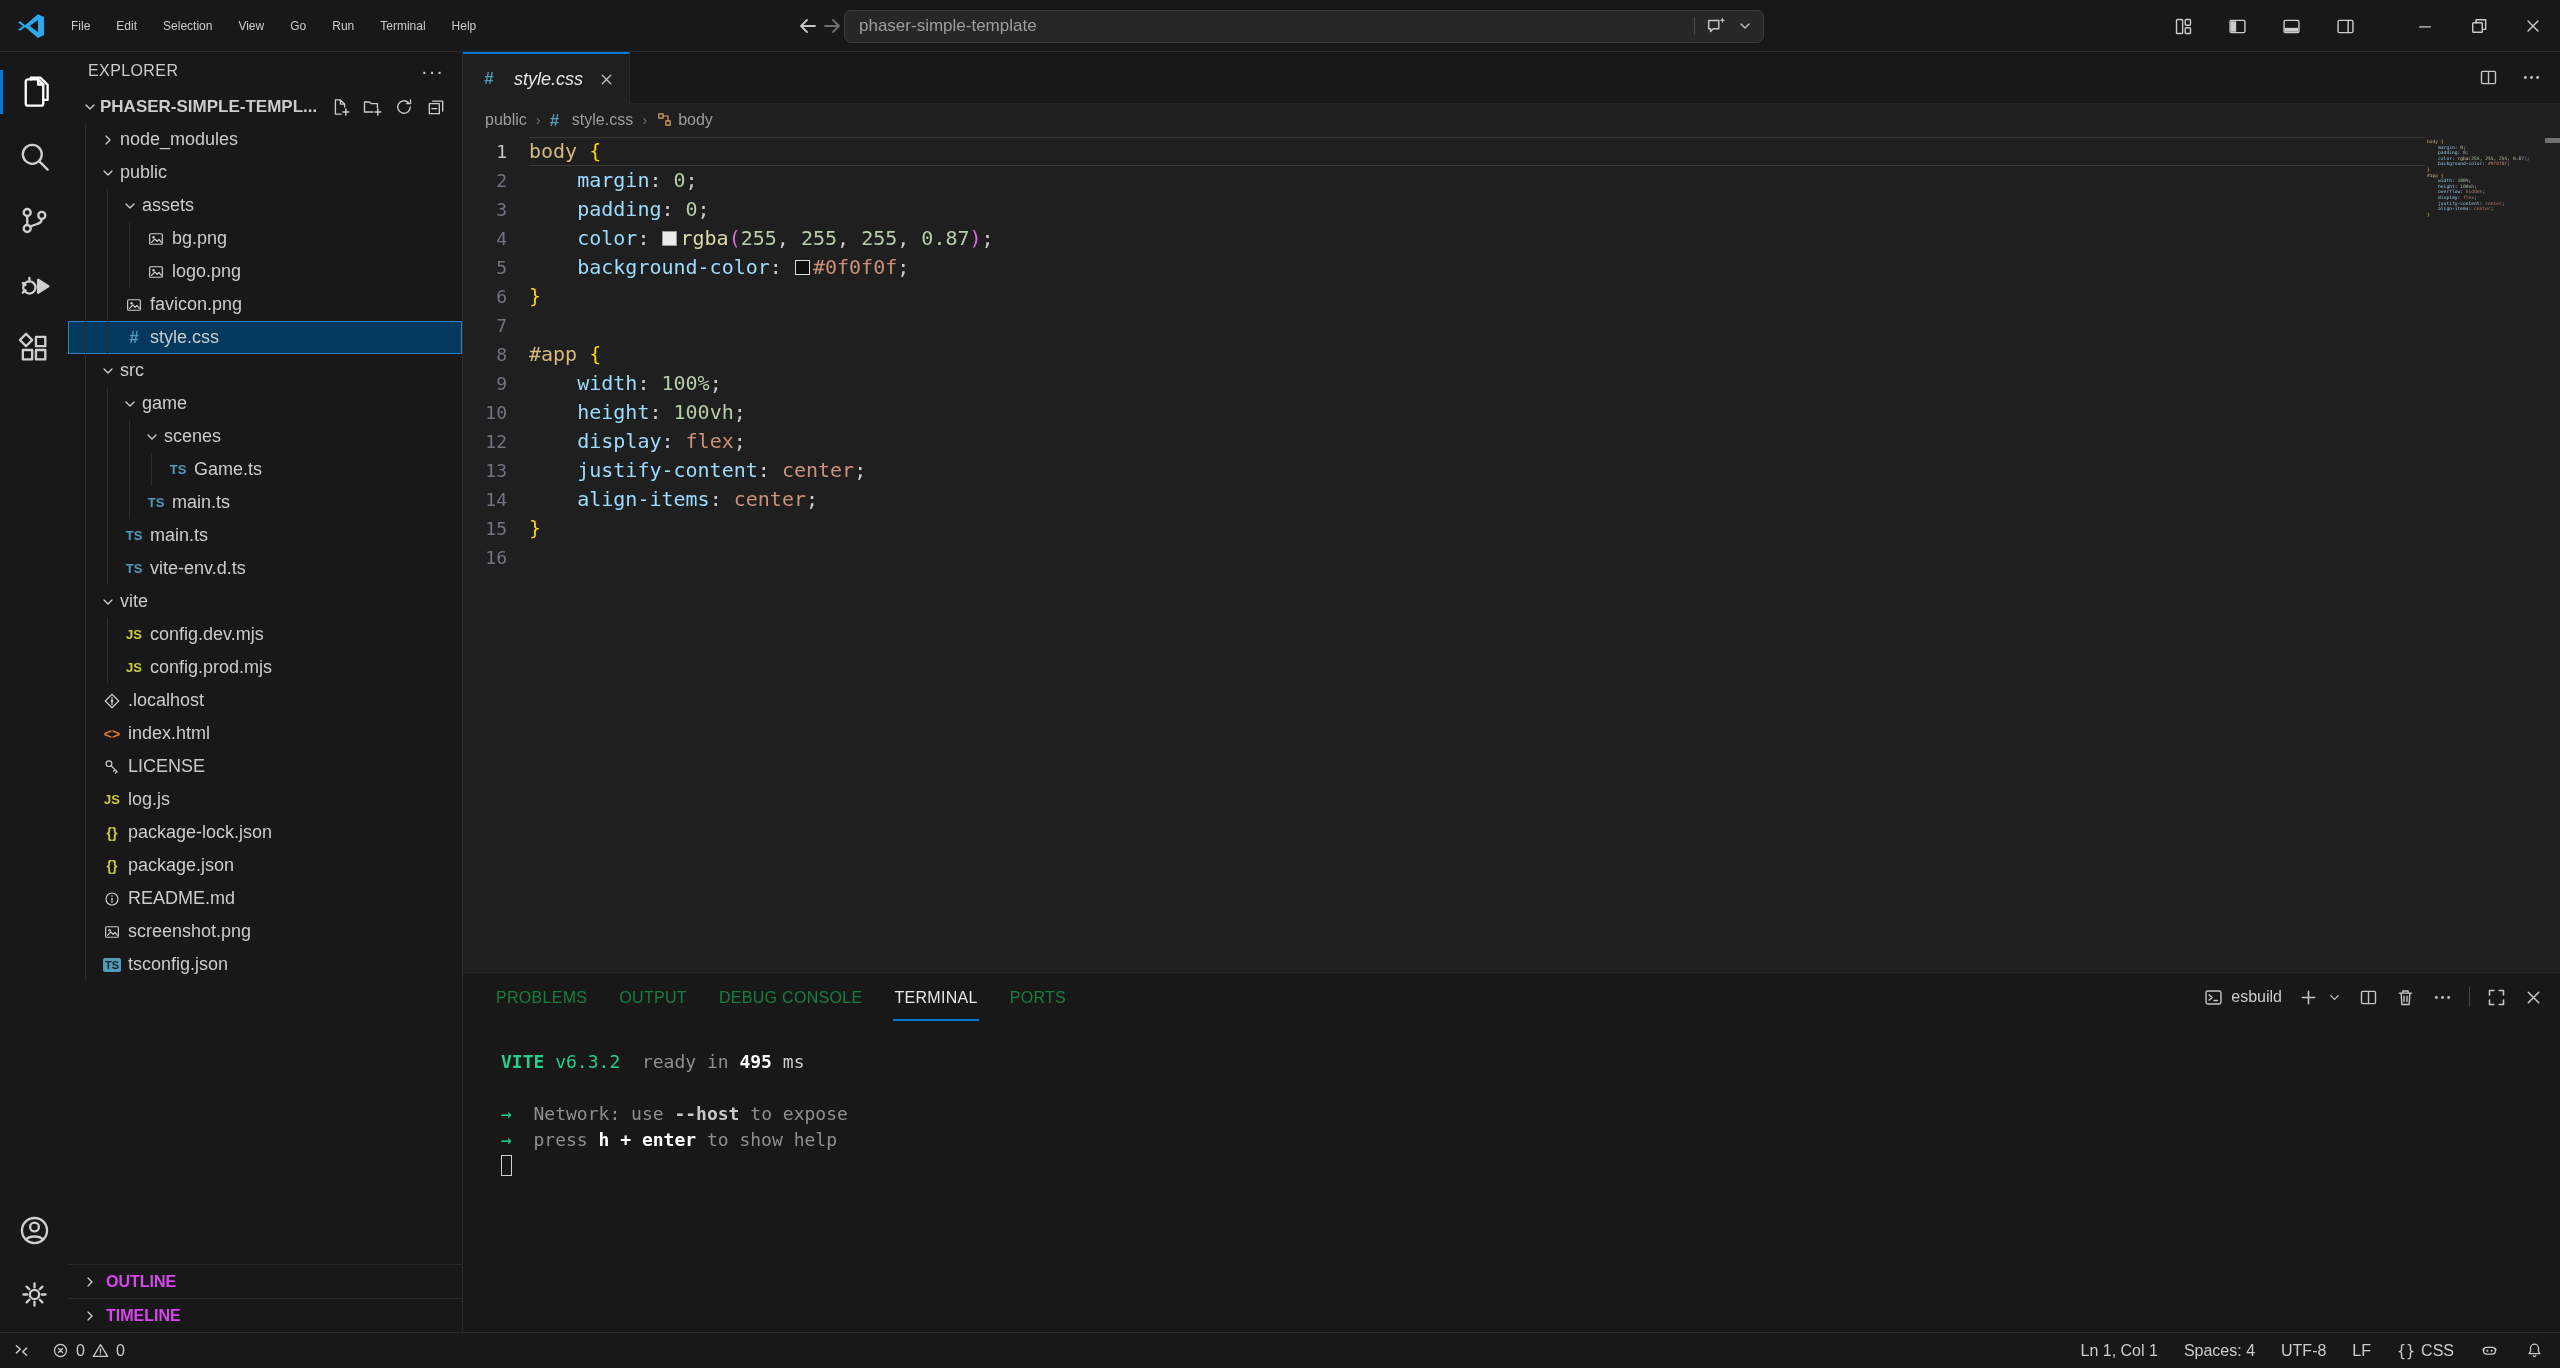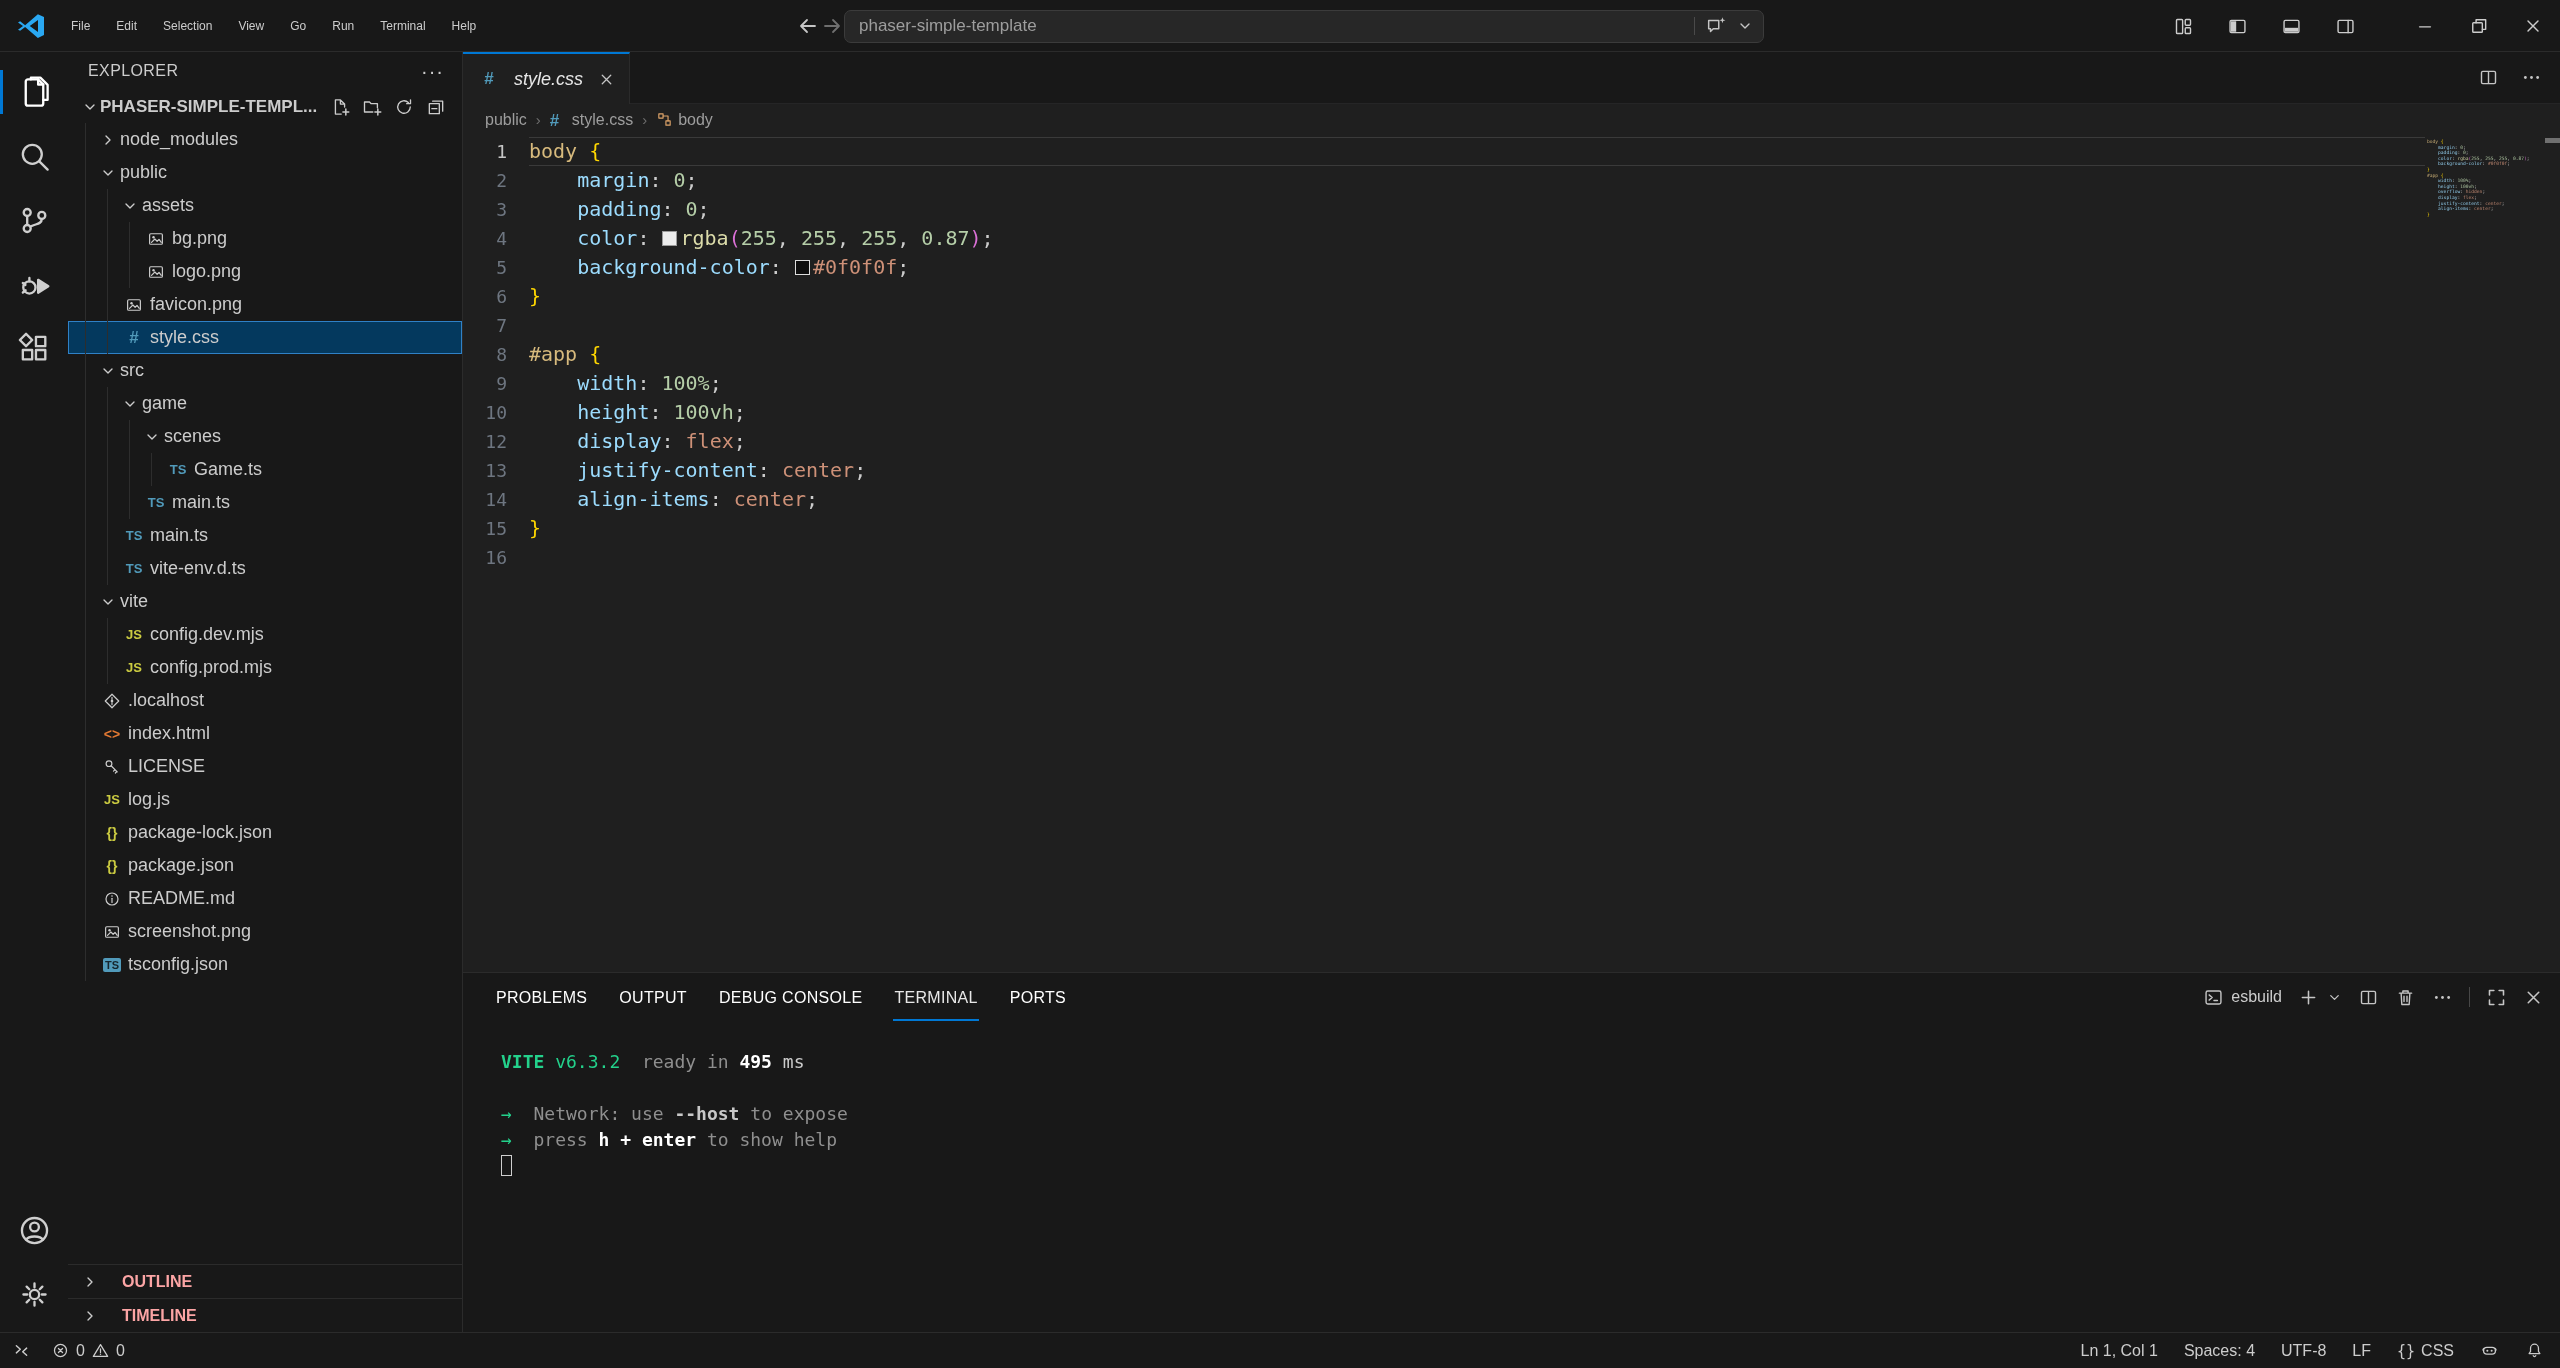--- a/index.html
+++ b/index.html
@@ -58,21 +58,21 @@
   .fico svg{width:18px;height:18px;}
   .tguide{position:absolute;top:0;bottom:0;width:1px;background:#2d2d2d;}
   .ticon{font-weight:bold;font-size:13px;font-family:"Liberation Sans",sans-serif;}
   .ticon-ts{color:#519aba;}
   .ticon-js{color:#cbcb41;}
   .ticon-json{color:#cbcb41;font-size:14px;}
   .ticon-html{color:#e37933;font-size:14px;}
   .ticon-css{color:#519aba;font-size:17px;}
   .ticon-ts-badge{background:#519aba;color:#16262e;font-size:11px;padding:1px 2px;border-radius:2px;}
   .sb-sections{flex:none;}
-  .sect{height:34px;border-top:1px solid #2b2b2b;display:flex;align-items:center;padding-left:14px;gap:20px;font-weight:bold;font-size:16px;color:#fca5a5;}
+  .sect{height:34px;border-top:1px solid #2b2b2b;display:flex;align-items:center;padding-left:14px;gap:4px;font-weight:bold;font-size:16px;color:#d946ef;}
 
   
   .editor-col{flex:1;display:flex;flex-direction:column;background:#1f1f1f;min-width:0;}
   .tabbar{height:52px;background:#181818;display:flex;flex:none;}
   .tab{display:flex;align-items:center;gap:9px;padding:0 14px;background:#1f1f1f;border-top:2px solid #0078d4;border-right:1px solid #2b2b2b;}
   .tab-label{font-size:18px;font-style:italic;color:#e7e7e7;}
   .tab-close{width:17px;height:17px;color:#c5c5c5;margin-left:6px;}
   .tab-rest{flex:1;border-bottom:1px solid #252526;display:flex;align-items:center;justify-content:flex-end;gap:22px;padding-right:18px;color:#c5c5c5;}
   .tab-rest .svgicon{width:21px;height:21px;}
   .breadcrumbs{height:31px;display:flex;align-items:center;padding-left:22px;gap:9px;font-size:16px;color:#9d9d9d;flex:none;}
@@ -92,21 +92,21 @@
   .sw-l{background:#ececec;border:1.5px solid #9a9a9a;}
   .sw-d{background:#0f0f0f;border:1.5px solid #dddddd;}
   .minimap{position:absolute;top:4px;right:15px;width:118px;opacity:.9;}
   .minimap .mm-line{font-size:4.6px;line-height:5.6px;white-space:pre;font-family:"DejaVu Sans Mono",monospace;}
   .ruler{position:absolute;top:0;right:0;width:15px;height:100%;}
   .ruler-mark{position:absolute;top:3px;left:0;right:0;height:5px;background:#707070;}
 
   
   .panel{height:360px;border-top:1px solid #2b2b2b;background:#181818;display:flex;flex-direction:column;flex:none;}
   .panel-header{height:48px;display:flex;align-items:center;padding-left:32px;position:relative;flex:none;}
-  .ptab{margin-right:30px;font-size:16px;color:#ffffff;letter-spacing:.3px;padding:15px 1px 12px;border-bottom:2px solid transparent;}
+  .ptab{margin-right:30px;font-size:16px;color:#15803d;letter-spacing:.3px;padding:15px 1px 12px;border-bottom:2px solid transparent;}
   .ptab.active{color:#e7e7e7;border-bottom-color:#0078d4;}
   .panel-actions{position:absolute;right:16px;top:0;height:48px;display:flex;align-items:center;gap:16px;color:#c5c5c5;}
   .pa-term{display:flex;align-items:center;gap:7px;}
   .pa-term .svgicon{width:21px;height:21px;}
   .pa-label{font-size:16px;color:#cccccc;}
   .panel-actions>.svgicon{width:21px;height:21px;}
   .panel-actions .svgicon.small{width:15px;height:15px;margin-left:-8px;}
   .pa-div{width:1px;height:20px;background:#474747;}
   .terminal{flex:1;font-family:"DejaVu Sans Mono",monospace;font-size:18px;line-height:26px;padding:28px 0 0 38px;}
   .term-line{white-space:pre;min-height:26px;}

